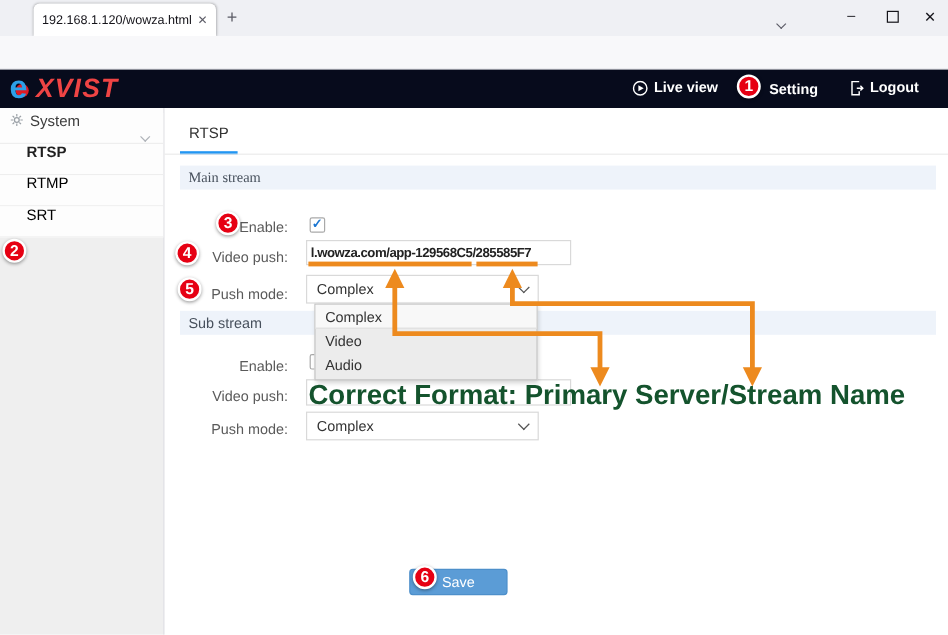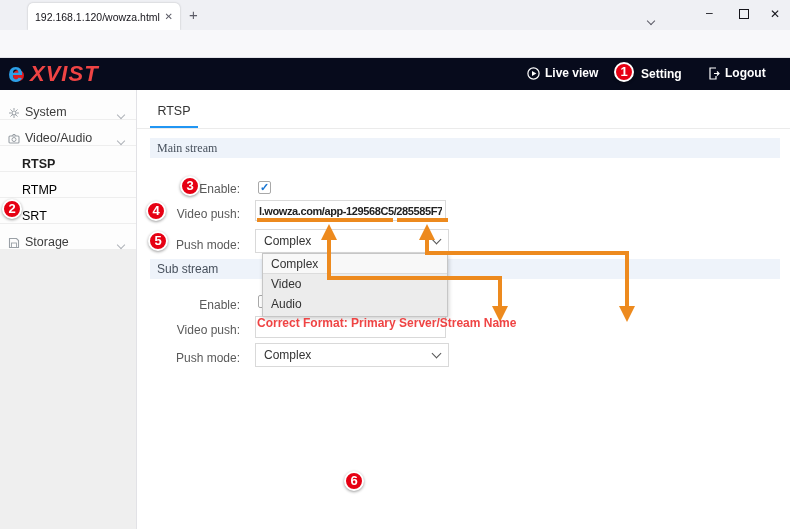--- a/index.html
+++ b/index.html
@@ -34,49 +34,49 @@
   .logo { left:8px; top:60px; height:28px; display:flex; align-items:center; }
   .logo-e { position:relative; display:inline-block; width:22px; height:26px; color:#2da0e8; font-size:27px; font-weight:bold; line-height:24px; }
   .logo-e i { position:absolute; left:5px; top:9px; width:11px; height:11px; border-radius:50%; background:#e01b22; }
   .logo-e b { position:relative; z-index:1; }
   .logo-rest { color:#ef4444; font-size:22px; font-weight:bold; letter-spacing:1px; font-style:italic; line-height:26px; }
   .hnav { color:#fff; font-size:12px; font-weight:600; }
 
   
   .sidebar { left:0; top:90px; width:137px; height:439px; background:#efefef; border-right:1px solid #e2e2e6; }
   .side-items { position:absolute; left:0; top:0; width:136px; background:#fdfdfd; padding-top:4px; }
-  .srow { position:relative; height:26px; display:flex; align-items:flex-end; border-bottom:1px solid #eeeeee; background:#fdfdfd; padding-left:8px; }
+  .srow { position:relative; height:26px; display:flex; align-items:flex-start; border-bottom:1px solid #eeeeee; background:#fdfdfd; padding-left:8px; }
   .srow .lbl { font-size:12.5px; color:#3c3c3c; margin-left:5px; }
   .srow.sub { padding-left:22px; }
   .srow.sub .lbl { margin-left:0; color:#000000; }
   .srow.active .lbl { color:#1f1f1f; font-weight:bold; }
   .srow .chevwrap { position:absolute; right:12px; top:10px; }
   .sicon { width:12px; height:12px; flex:0 0 12px; }
   .sicon svg { display:block; }
 
   
   .tabrtsp { left:150px; top:104px; width:48px; height:22px; text-align:center; font-size:12.5px; color:#333; }
   .tabline { left:150px; top:126px; width:48px; height:3px; background:#2196f3; }
   .tabhr { left:137px; top:128px; width:653px; height:1px; background:#ebebeb; }
   .secbar { left:150px; width:630px; height:20px; background:#eef3fa; font-size:12px; color:#47505c; line-height:20px; padding-left:7px; }
   .flabel { left:140px; width:100px; text-align:right; font-size:12px; color:#5a5a5a; }
   .checkbox { width:13px; height:13px; background:#fff; border:1px solid #a9a9a9; border-radius:2px; font-size:11px; font-weight:bold;
               color:#1a76d2; line-height:11px; text-align:center; }
-  .tinput { left:255px; width:191px; height:21px; border:1px solid #d9d9d9; font-family:"Liberation Sans",sans-serif;
+  .tinput { left:255px; width:221px; height:21px; border:1px solid #d9d9d9; font-family:"Liberation Sans",sans-serif;
             font-size:11px; font-weight:600; color:#222; letter-spacing:-0.4px; padding:0 3px; background:#fff; }
   .selbox { left:255px; width:194px; height:24px; border:1px solid #d9d9d9; background:#fff; display:flex; align-items:center; padding:0 8px; }
   .selbox .val { font-size:12px; color:#333; flex:1; }
   .selchev { width:7px; height:7px; border-left:1.6px solid #555; border-bottom:1.6px solid #555; transform:rotate(-45deg); margin-top:-3px; }
 
   .droplist { left:262px; top:253px; width:186px; height:64px; background:#ececec; border:1px solid #c6c6c6;
               box-shadow:1px 2px 4px rgba(0,0,0,.18); z-index:3; }
   .dopt { height:20px; line-height:20px; padding-left:8px; font-size:12px; color:#333; }
   .dopt.hl { background:#f8f8f8; border-bottom:1px solid #dcdcdc; }
 
-  .annotation { left:257px; top:316px; font-size:12px; font-weight:bold; color:#ef4444; white-space:nowrap; z-index:6; }
+  .annotation { left:257px; top:316px; font-size:23px; font-weight:bold; color:#14532d; white-space:nowrap; z-index:6; }
 
   .btn { top:474px; width:82px; height:22px; background:#5b9cd6; border:1px solid #4d8fca; border-radius:3px;
          color:#fff; font-size:12px; text-align:center; line-height:20px; }
 
   .badge { width:20px; height:20px; border-radius:50%; background:#e60013; border:2px solid #fff;
            box-shadow:0 1px 3px rgba(0,0,0,.4); color:#fff; font-size:13px; font-weight:bold; text-align:center;
            line-height:16px; z-index:8; }
 
   svg.overlay { left:0; top:0; z-index:5; pointer-events:none; }
 </style>
@@ -169,49 +169,28 @@
       <div class="srow">
         <span class="sicon">
             <svg width="12" height="12" viewBox="0 0 12 12">
               <circle cx="6" cy="6" r="2" fill="none" stroke="#9aa0a6" stroke-width="1.1"></circle>
               <path d="M6 1v2 M6 9v2 M1 6h2 M9 6h2 M2.5 2.5l1.4 1.4 M8.1 8.1l1.4 1.4 M9.5 2.5L8.1 3.9 M3.9 8.1L2.5 9.5" stroke="#9aa0a6" stroke-width="1"></path>
             </svg>
           </span>
         <span class="lbl">System</span>
         <span class="chevwrap"><span class="chev" style="border-color:#aeb2b8;"></span></span>
       </div>
-      <div class="srow">
-        <span class="sicon">
-            <svg width="12" height="12" viewBox="0 0 12 12">
-              <rect x="1" y="3" width="10" height="7" rx="1" fill="none" stroke="#9aa0a6" stroke-width="1.1"></rect>
-              <circle cx="6" cy="6.5" r="2" fill="none" stroke="#9aa0a6" stroke-width="1"></circle>
-              <path d="M4 3 L5 1.5 h2 L8 3" fill="none" stroke="#9aa0a6" stroke-width="1"></path>
-            </svg>
-          </span>
-        <span class="lbl">Video/Audio</span>
-        <span class="chevwrap"><span class="chev" style="border-color:#aeb2b8;"></span></span>
-      </div>
       <div class="srow sub active">
         <span class="lbl">RTSP</span>
       </div>
       <div class="srow sub">
         <span class="lbl">RTMP</span>
       </div>
       <div class="srow sub">
         <span class="lbl">SRT</span>
-      </div>
-      <div class="srow">
-        <span class="sicon">
-            <svg width="12" height="12" viewBox="0 0 12 12">
-              <path d="M1.5 1.5 h7 l2 2 v7 h-9 Z" fill="none" stroke="#9aa0a6" stroke-width="1.1"></path>
-              <rect x="3.5" y="6" width="5" height="4.5" fill="none" stroke="#9aa0a6" stroke-width="0.9"></rect>
-            </svg>
-          </span>
-        <span class="lbl">Storage</span>
-        <span class="chevwrap"><span class="chev" style="border-color:#aeb2b8;"></span></span>
       </div>
     </div>
   </div>
 
   <div class="abs tabrtsp">RTSP</div>
   <div class="abs tabline"></div>
   <div class="abs tabhr"></div>
 
   <div class="abs secbar" style="top:138px;font-family:Liberation Serif, serif;">Main stream</div>
 
@@ -253,20 +232,21 @@
     <rect x="257" y="218" width="136" height="4" fill="#ed8a1e"></rect>
     <rect x="397" y="218" width="51" height="4" fill="#ed8a1e"></rect>
     <polyline points="329,236 329,278 500,278 500,310" fill="none" stroke="#ed8a1e" stroke-width="4"></polyline>
     <polygon points="329,224 321,240 337,240" fill="#ed8a1e"></polygon>
     <polygon points="500,322 492,306 508,306" fill="#ed8a1e"></polygon>
     <polyline points="427,236 427,253 627,253 627,310" fill="none" stroke="#ed8a1e" stroke-width="4"></polyline>
     <polygon points="427,224 419,240 435,240" fill="#ed8a1e"></polygon>
     <polygon points="627,322 619,306 635,306" fill="#ed8a1e"></polygon>
   </svg>
 
+  <div class="abs btn" style="left:341px;">Save</div>
 
   <div class="abs badge" style="left:614px;top:62px;">1</div>
   <div class="abs badge" style="left:2px;top:199px;">2</div>
   <div class="abs badge" style="left:180px;top:176px;">3</div>
   <div class="abs badge" style="left:146px;top:201px;">4</div>
   <div class="abs badge" style="left:148px;top:231px;">5</div>
   <div class="abs badge" style="left:344px;top:471px;">6</div>
 
 </div>
 

